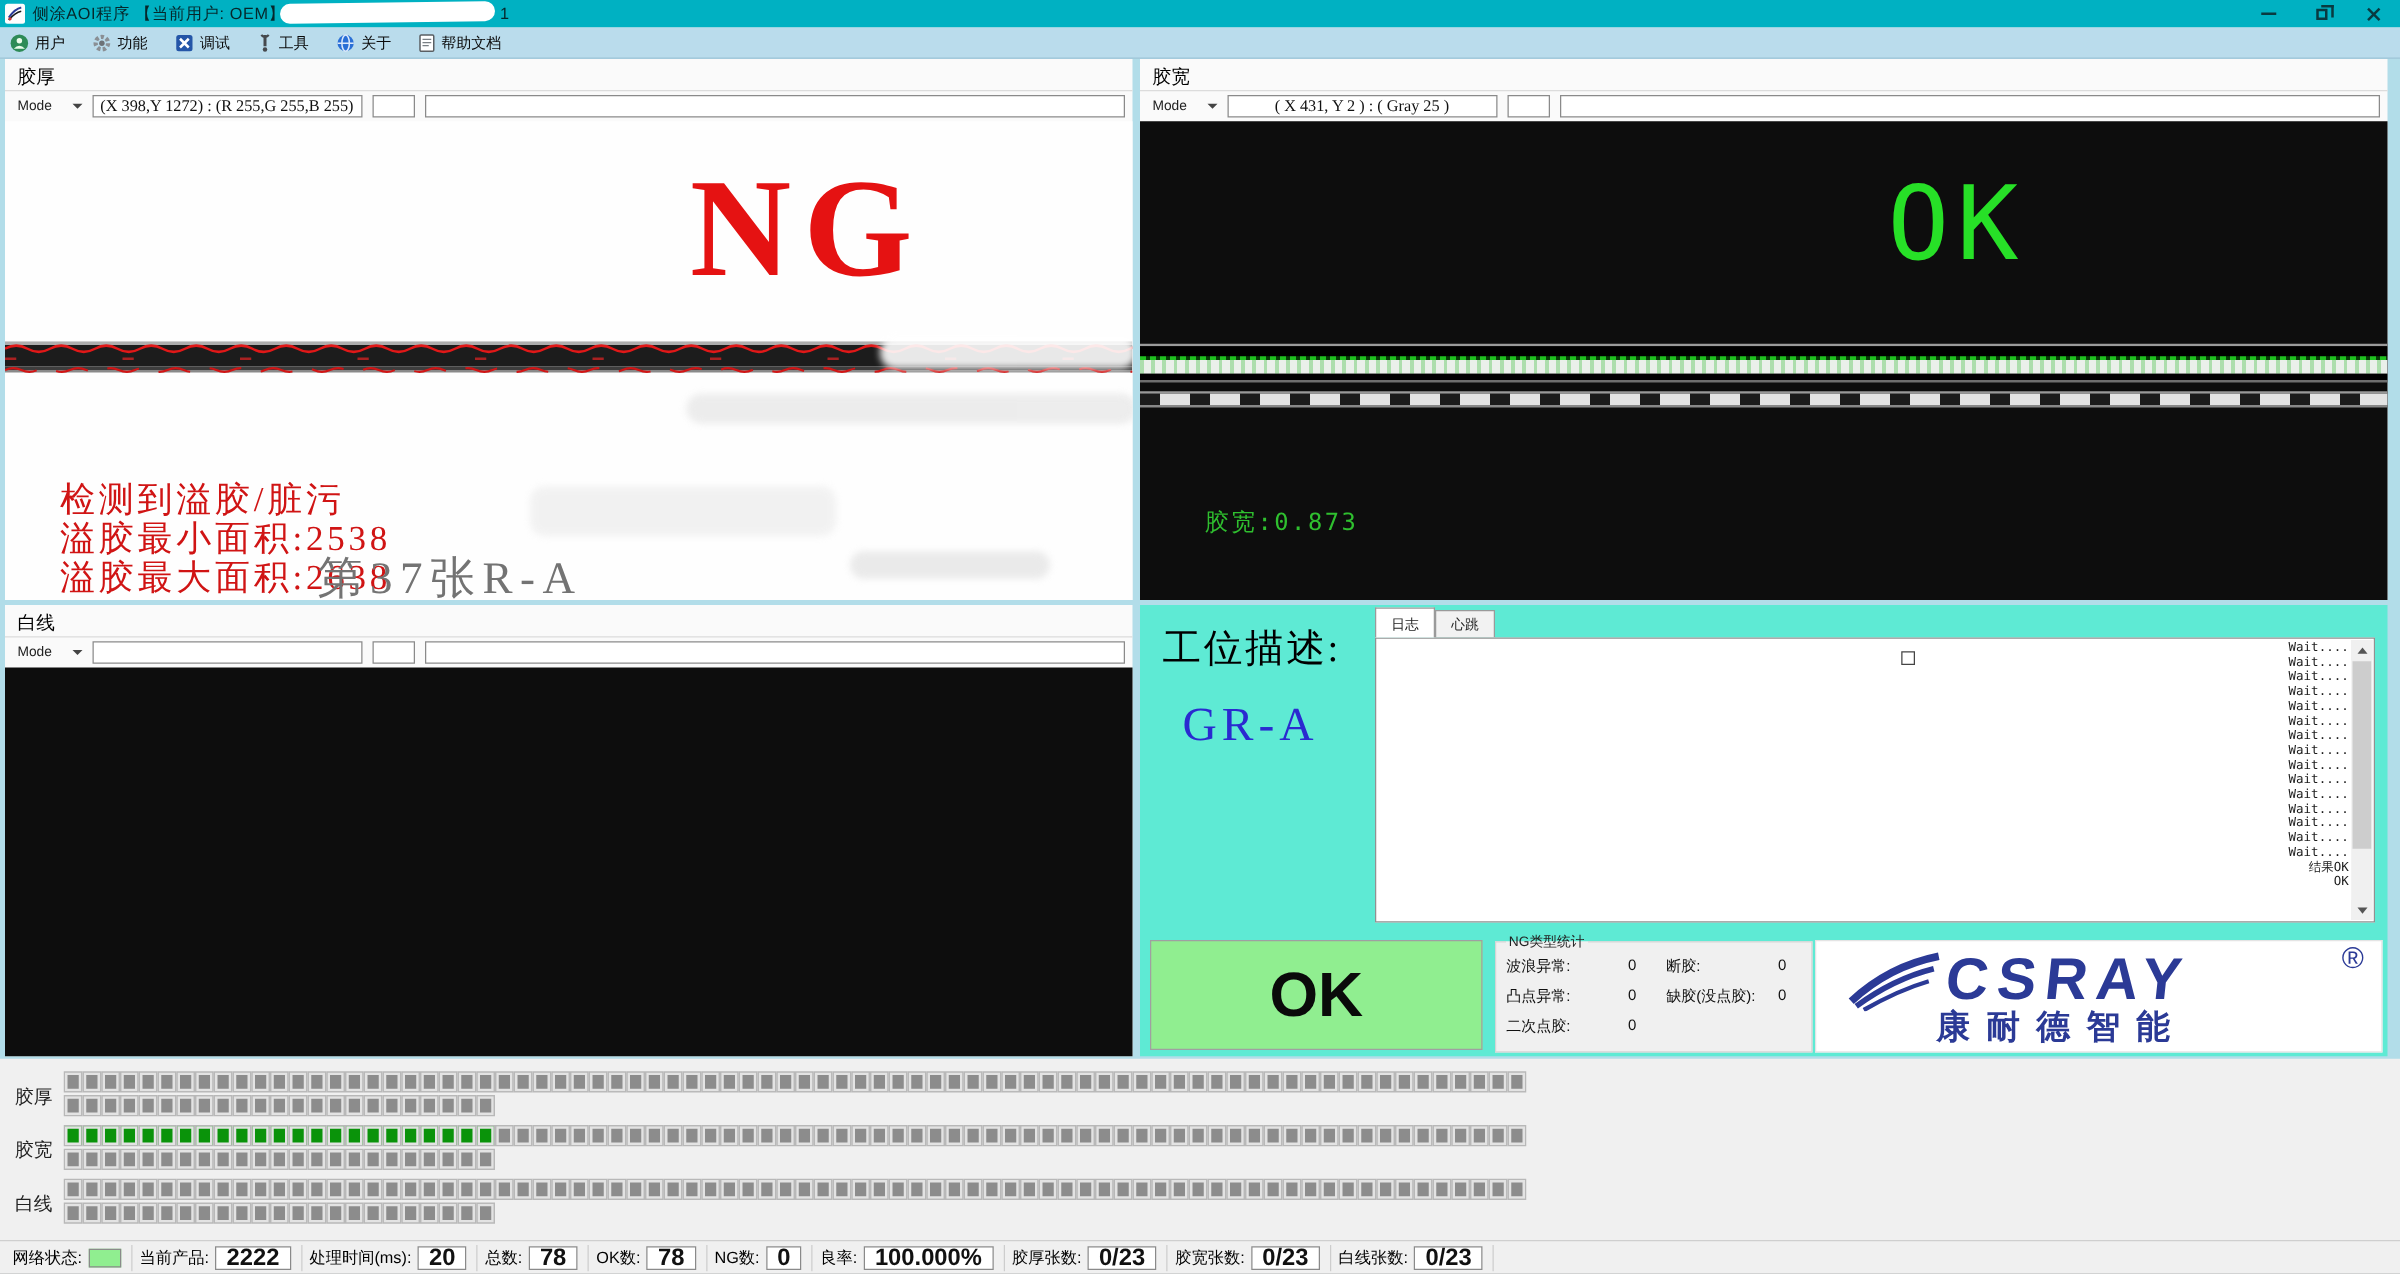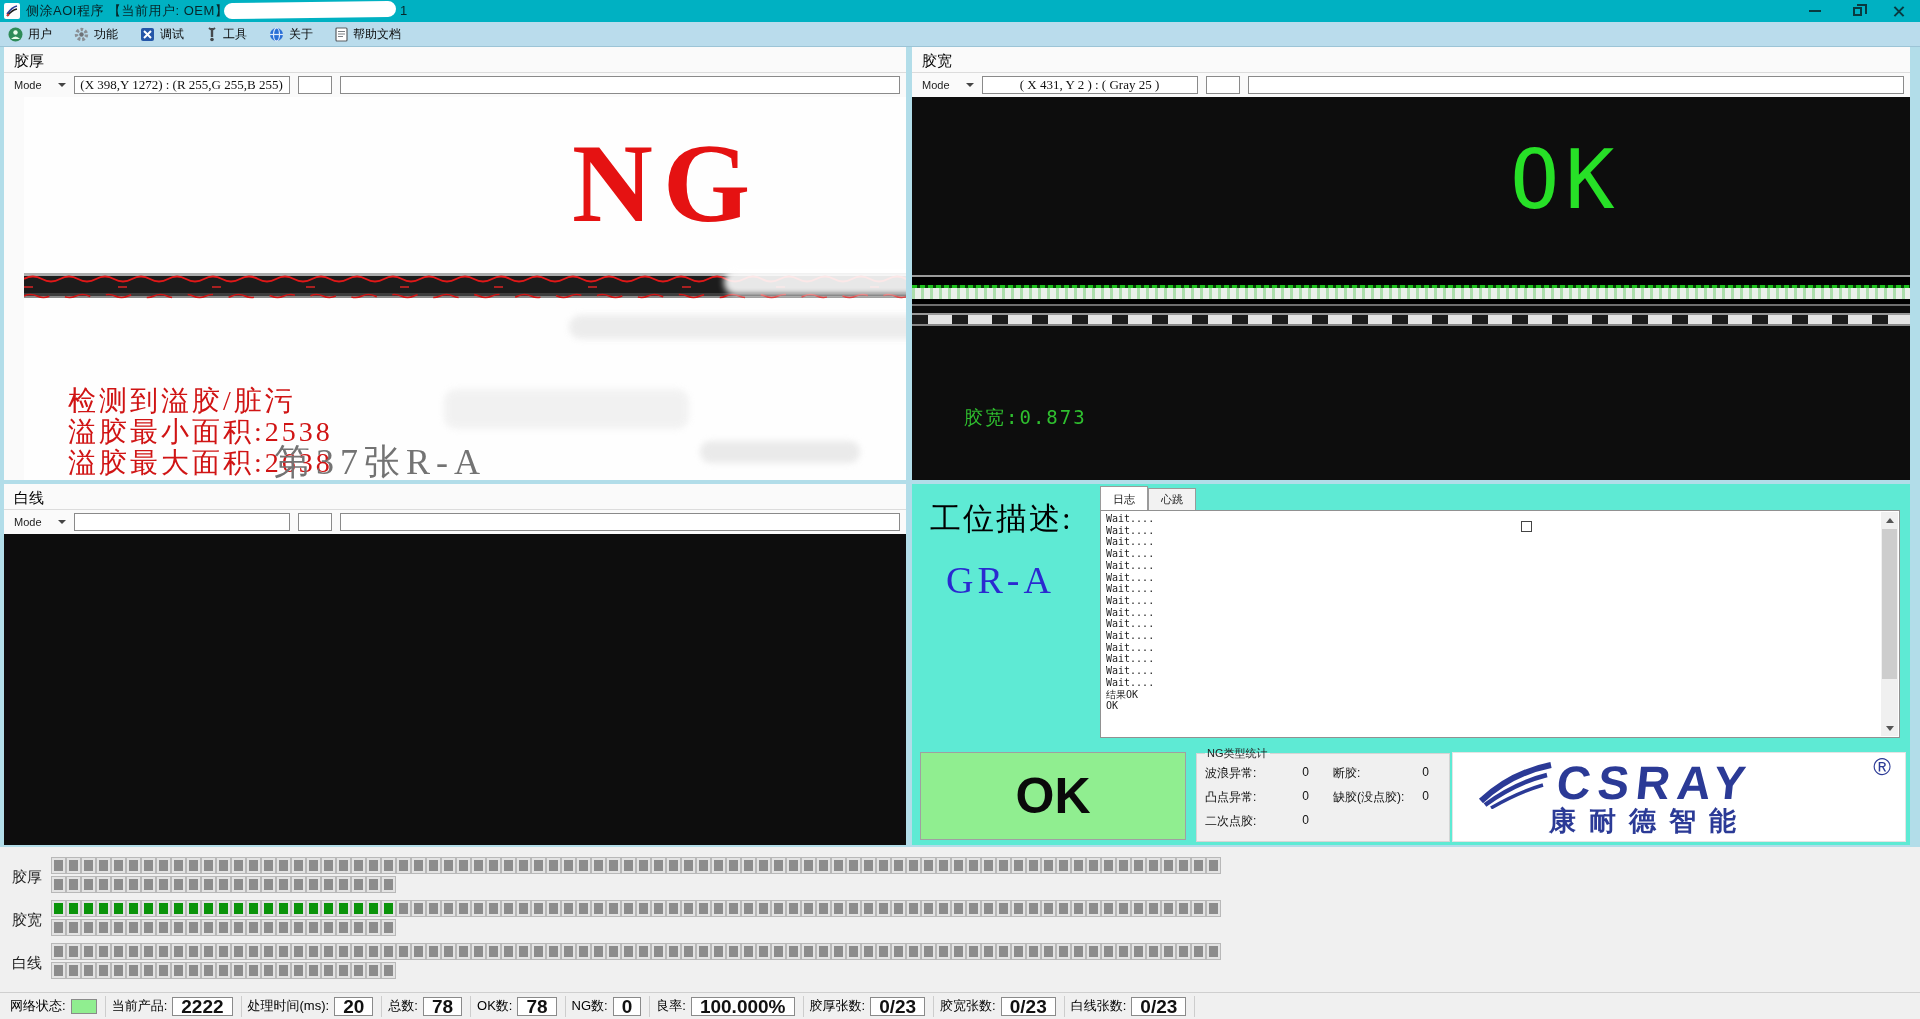--- a/index.html
+++ b/index.html
@@ -46,21 +46,21 @@
   .mode-btn { display:flex; align-items:center; gap:16px; font-size:11px; color:#222; cursor:default; }
   .mode-arrow { width:0; height:0; border-left:4px solid transparent; border-right:4px solid transparent;
                 border-top:4px solid #444; }
   .mbox { height:18px; background:#fff; border:1px solid #8a8a8a; }
   .mbox.coord { width:216px; font-family:"Liberation Serif",serif; font-size:13px;
                 display:flex; align-items:center; justify-content:center; color:#111; }
   .mbox.small { width:34px; }
   .mbox.fill  { flex:1; margin-right:2px; }
 
   .image-area { position:relative; flex:1; overflow:hidden; }
-  .image-area.white { background:#fefefe;margin-left:20px; }
+  .image-area.white { background:#fefefe; }
   .image-area.black { background:#0d0d0d; }
 
   
   .ng-text { position:absolute; left:548px; top:30px; font-family:"Liberation Serif",serif;
              font-weight:700; font-size:112px; line-height:1; letter-spacing:10px;
              color:var(--ng-red,#e51212); }
   .glue-strip-svg { position:absolute; left:0; top:176px; width:902px; height:34px; }
   .smudge { position:absolute; border-radius:12px; filter:blur(3px); }
   .sm1 { left:700px; top:172px; width:205px; height:26px; background:#fff; opacity:.9; }
   .sm2 { left:545px; top:218px; width:360px; height:24px; background:#e3e3e3; opacity:.65; }
@@ -98,21 +98,21 @@
   .station-label { position:absolute; left:18px; top:14px; font-family:"Liberation Serif",serif;
                    font-size:31px; letter-spacing:2px; color:#000; }
   .station-name { position:absolute; left:34px; top:74px; font-family:"Liberation Serif",serif;
                   font-size:38px; letter-spacing:4px; color:var(--station-blue,#2a2ad0); }
   .log-widget { position:absolute; left:188px; top:4px; width:800px; height:250px; }
   .tabs { display:flex; height:22px; align-items:flex-end; }
   .tab { font-size:11px; padding:3px 12px 3px 12px; border:1px solid #9a9a9a; border-bottom:none;
          background:#f2f2f2; color:#222; cursor:default; }
   .tab.active { background:#fff; padding-top:5px; position:relative; z-index:2; }
   .log-content { position:absolute; left:0; top:22px; right:0; bottom:0; background:#fff;
-                 border:1px solid #919191; padding:2px 20px 2px 5px; overflow:hidden; }
+                 border:1px solid #919191; padding:2px 20px 2px 5px; overflow:hidden;text-align:right; }
   .log-content div.log-line { font-family:"DejaVu Sans Mono",monospace; font-size:10px;
                               line-height:11.7px; color:#1c1c1c; white-space:pre; }
   .log-checkbox { position:absolute; left:420px; top:10px; width:11px; height:11px;
                   border:1px solid #444; background:#fff; }
   .vscroll { position:absolute; top:1px; right:1px; bottom:1px; width:17px; background:#f0f0f0; }
   .sb-btn { position:absolute; left:0; width:17px; height:16px; background:#f0f0f0;
             display:flex; align-items:center; justify-content:center; }
   .sb-btn.up { top:0; } .sb-btn.down { bottom:0; }
   .tri-up { width:0;height:0;border-left:4px solid transparent;border-right:4px solid transparent;
             border-bottom:5px solid #555; }

